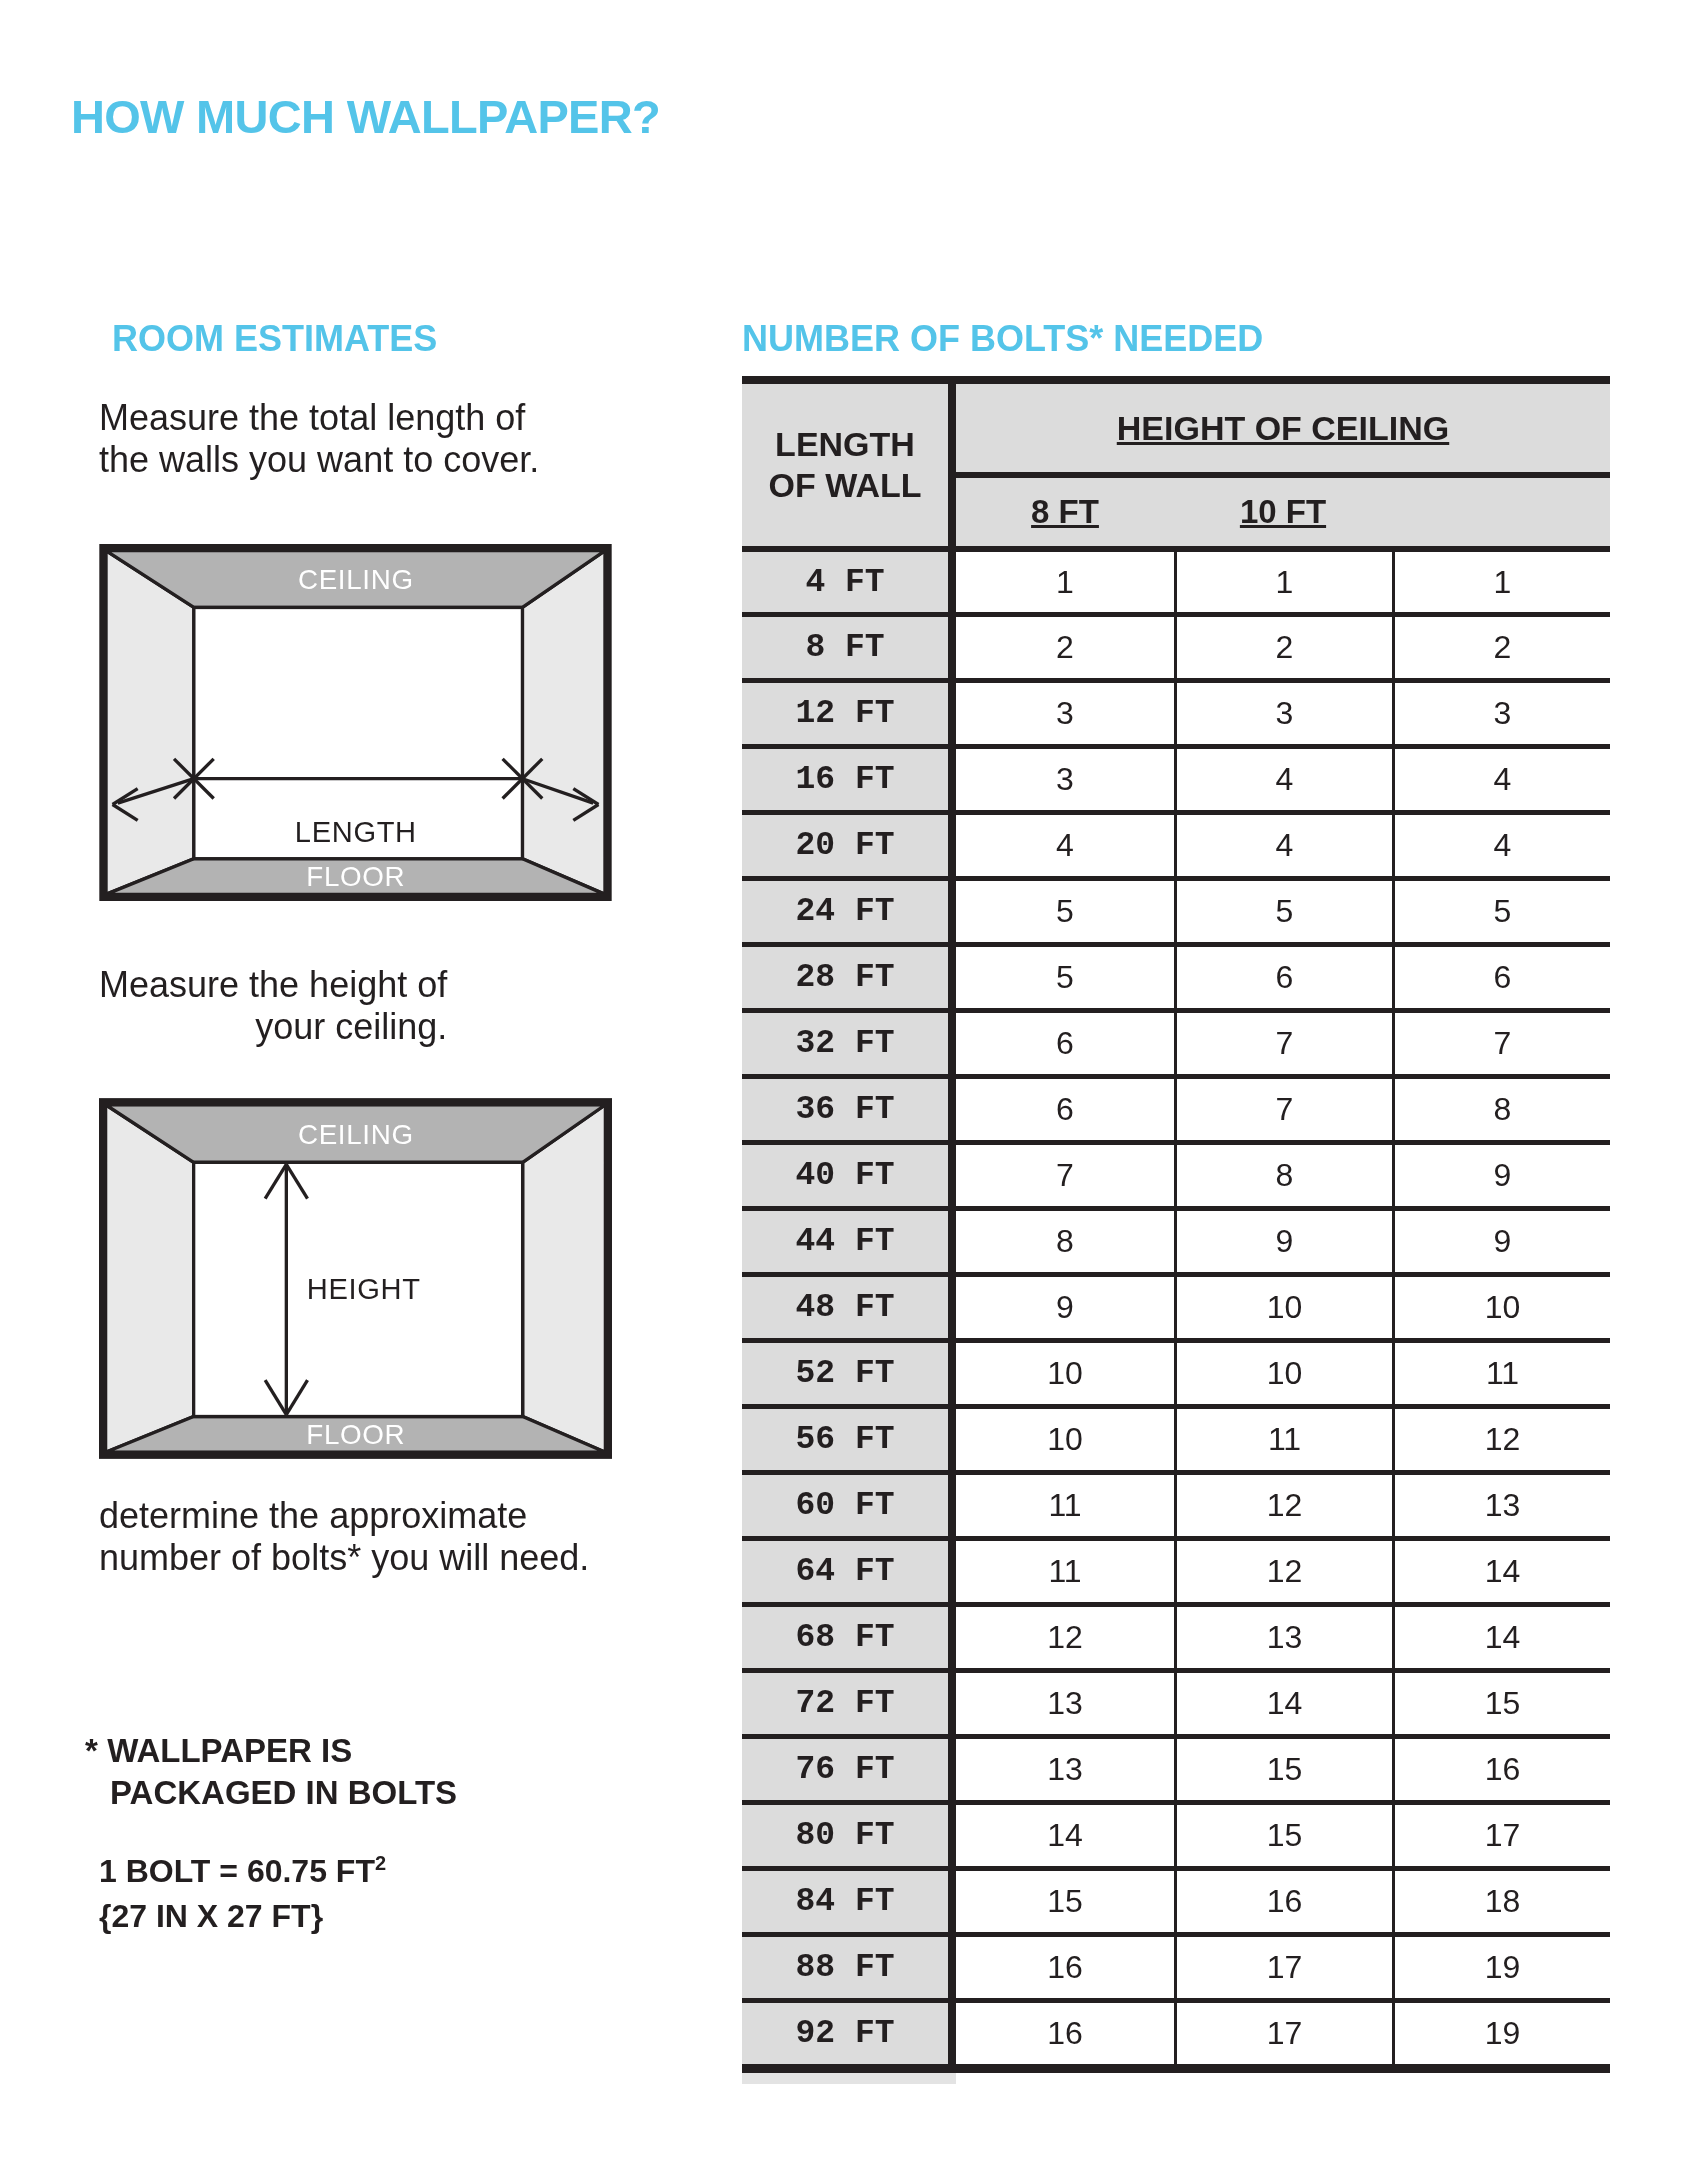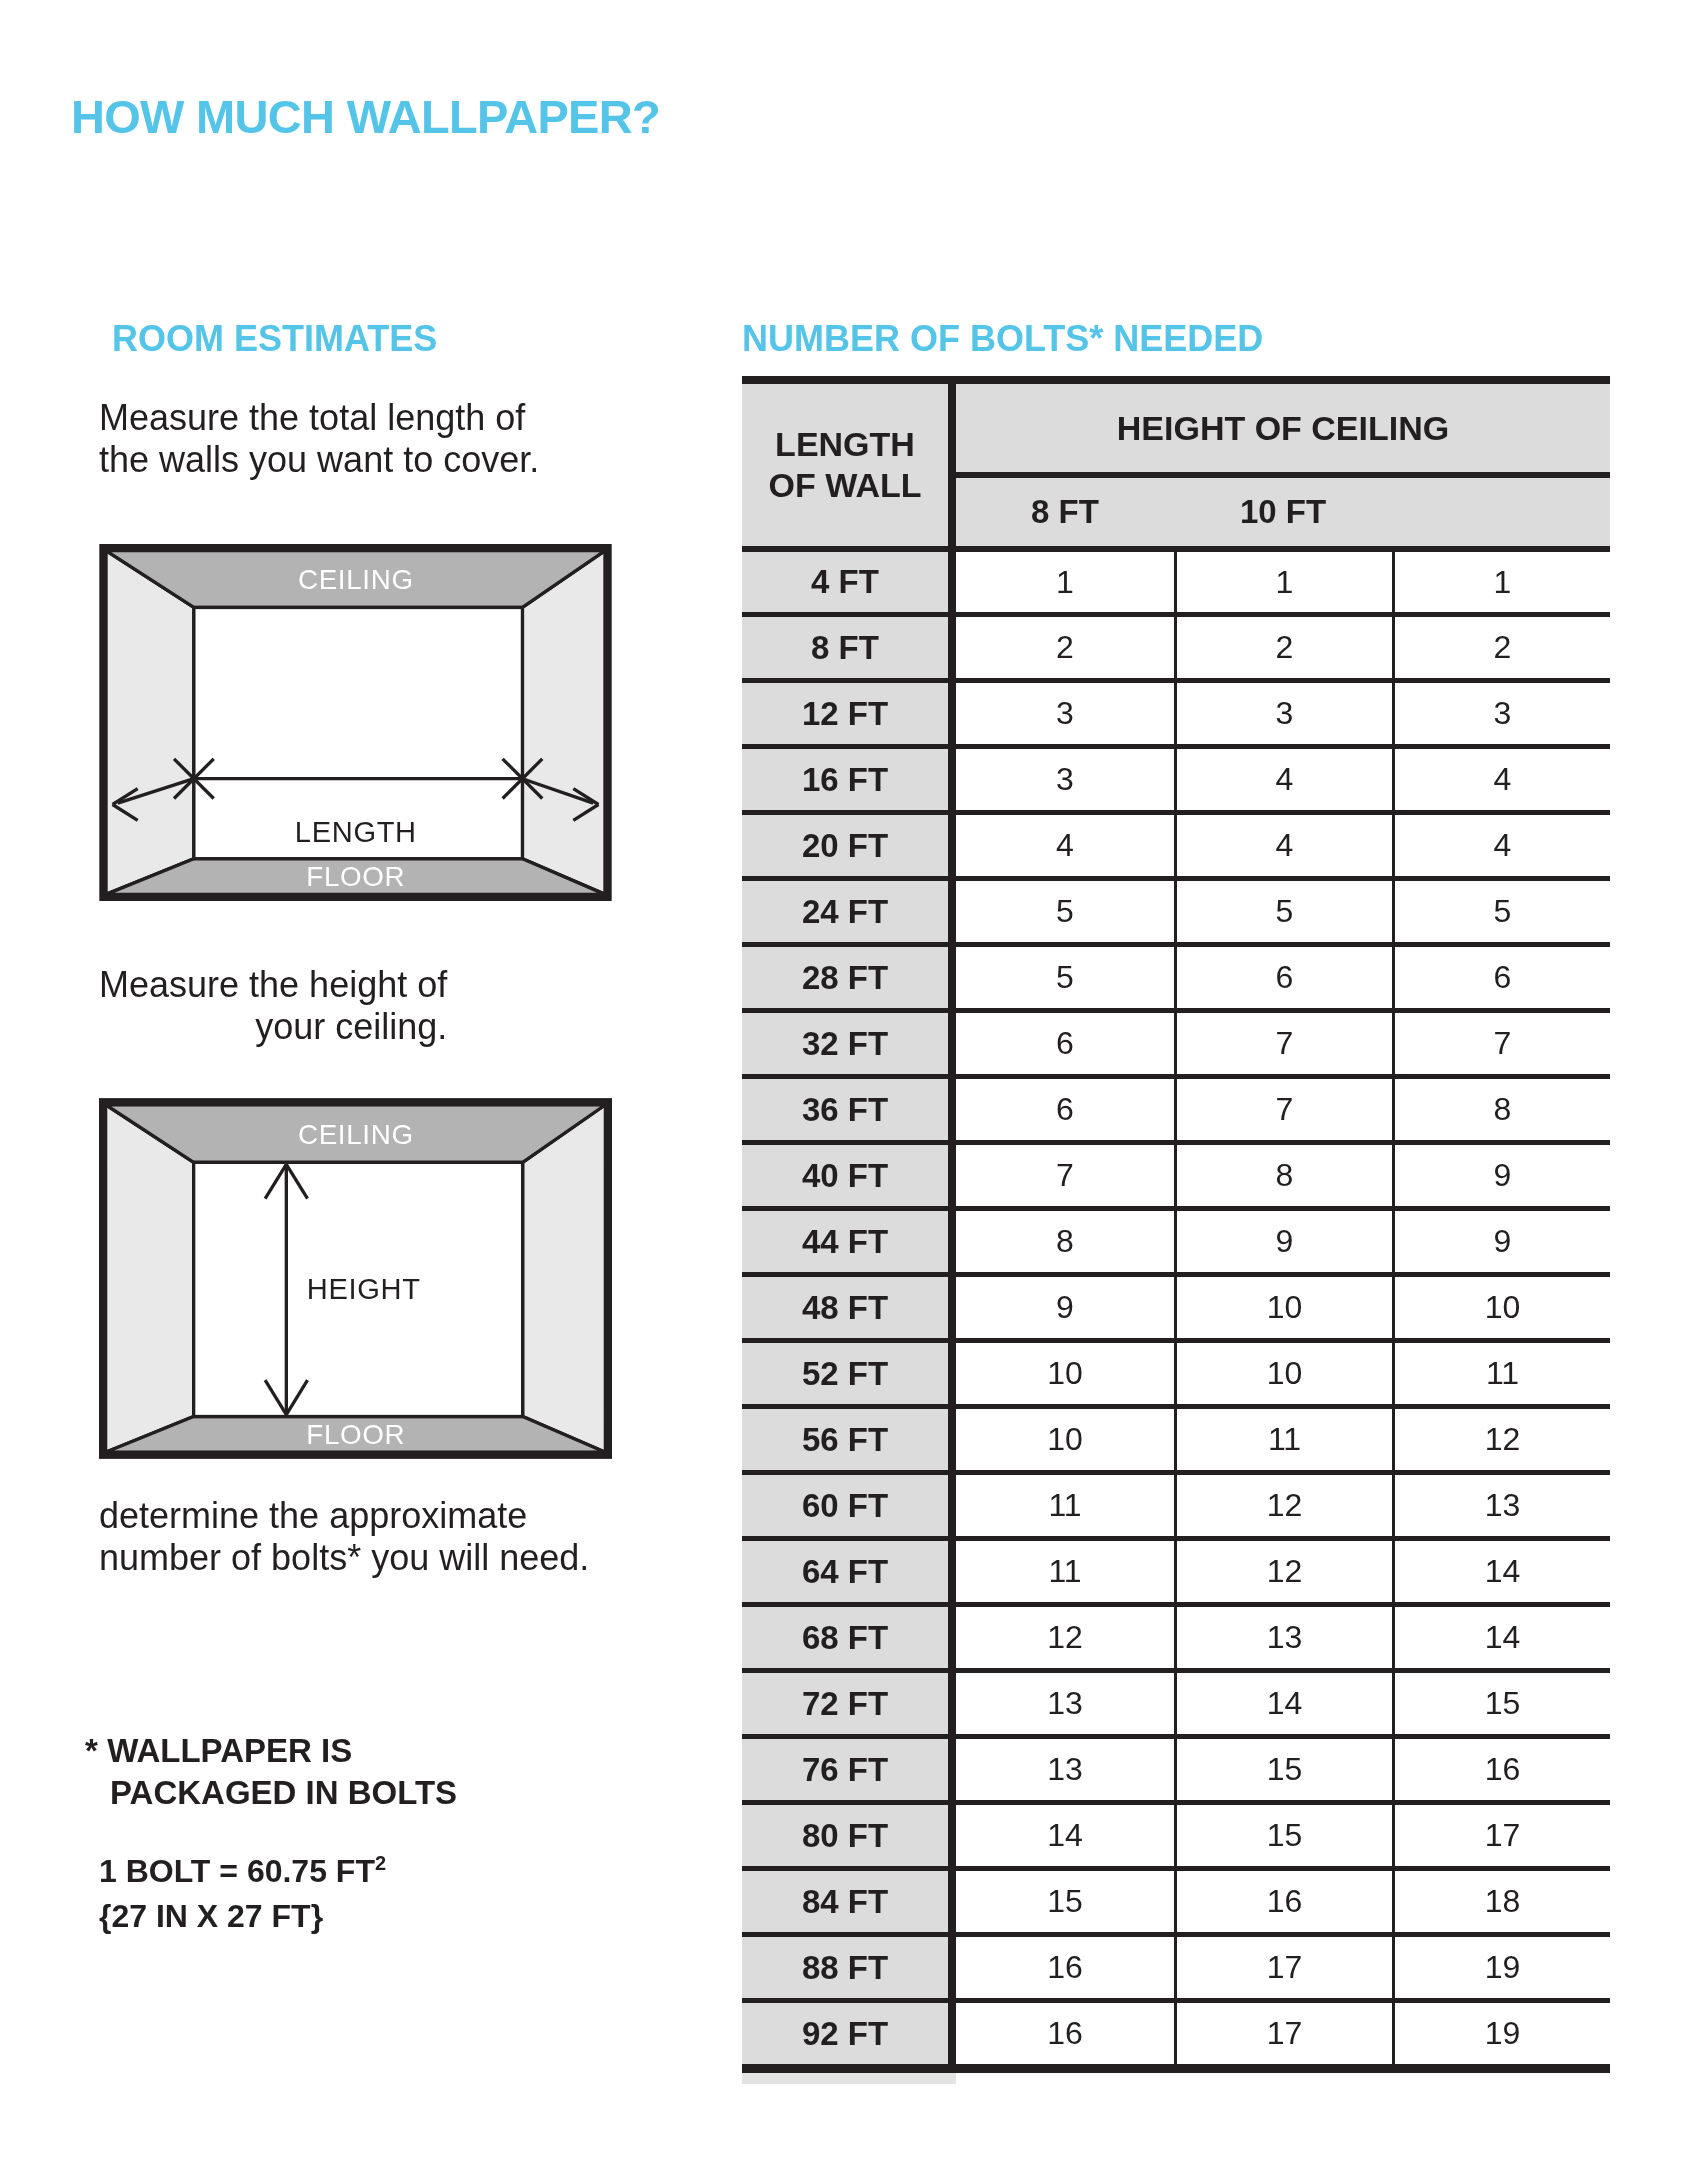--- a/index.html
+++ b/index.html
@@ -35,35 +35,35 @@
   #bolt-block sup{font-size:20px;vertical-align:super;line-height:0;}
   
   #bolts-table{position:absolute;left:742px;top:376px;width:868px;}
   .table-topbar{height:8px;background:var(--ink);}
   .thead{display:grid;grid-template-columns:214px 1fr;}
   .corner-cell{
     height:162px;background:var(--tgray);border-right:8px solid var(--ink);
     display:flex;flex-direction:column;align-items:center;justify-content:center;
     font-size:34px;font-weight:bold;line-height:41px;text-align:center;
   }
-  .head-right{display:flex;flex-direction:column;}
+  .head-right{display:flex;flex-direction:column;text-decoration:underline;}
   .group-cell{
     height:94px;background:var(--tgray);border-bottom:6px solid var(--ink);
     display:flex;align-items:center;justify-content:center;font-size:34px;font-weight:bold;
   }
   .subheader{height:68px;background:var(--tgray);display:grid;grid-template-columns:repeat(3,1fr);}
   .subheader .shcell{display:flex;align-items:center;justify-content:center;font-size:33px;font-weight:bold;}
   .trow{
     display:grid;grid-template-columns:214px 218px 218px 218px;
     height:66px;border-top:5.3px solid var(--ink);
   }
   .trow:first-child{border-top-width:6.6px;}
   .trow .label{
     background:var(--tgray);border-right:8px solid var(--ink);
-    display:flex;align-items:center;justify-content:center;font-size:33px;font-weight:bold;
+    display:flex;align-items:center;justify-content:center;font-size:33px;font-weight:bold;font-family:Liberation Mono, monospace;
   }
   .trow .val{
     background:#ffffff;display:flex;align-items:center;justify-content:center;font-size:32px;
   }
   .trow .val.v2,.trow .val.v3{border-left:3.3px solid var(--ink);}
   .table-bottombar{height:9.3px;background:var(--ink);}
   .table-stub{width:214px;height:10.6px;background:#e3e3e3;}
   svg text{font-family:"Liberation Sans",sans-serif;}
 </style>
 </head>

